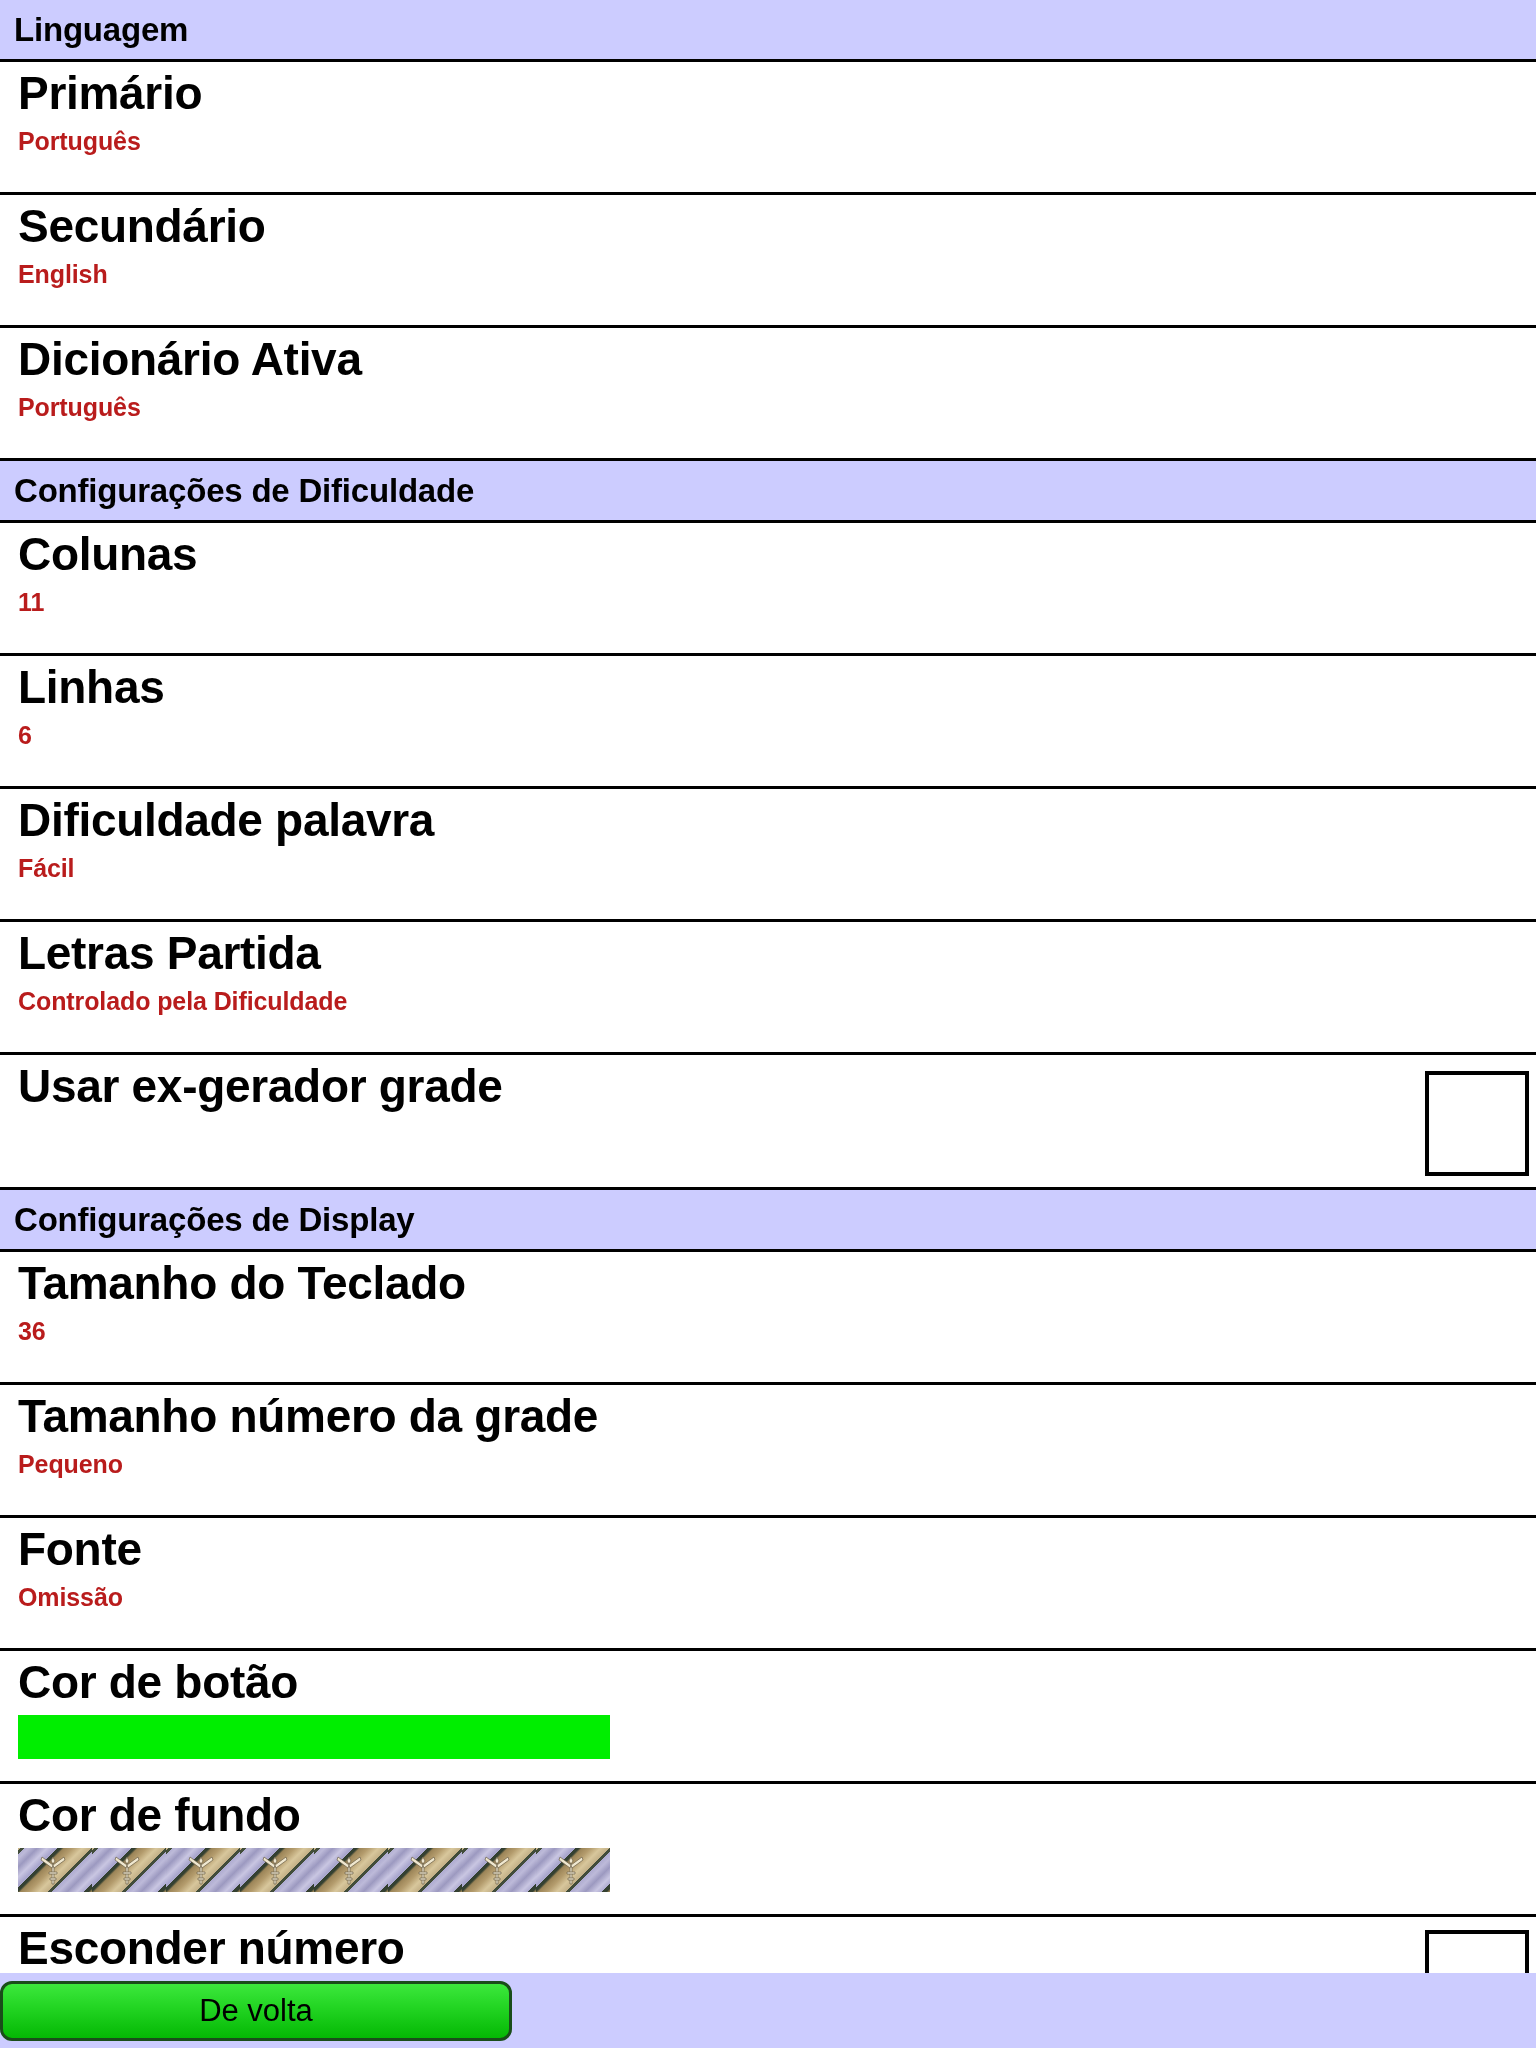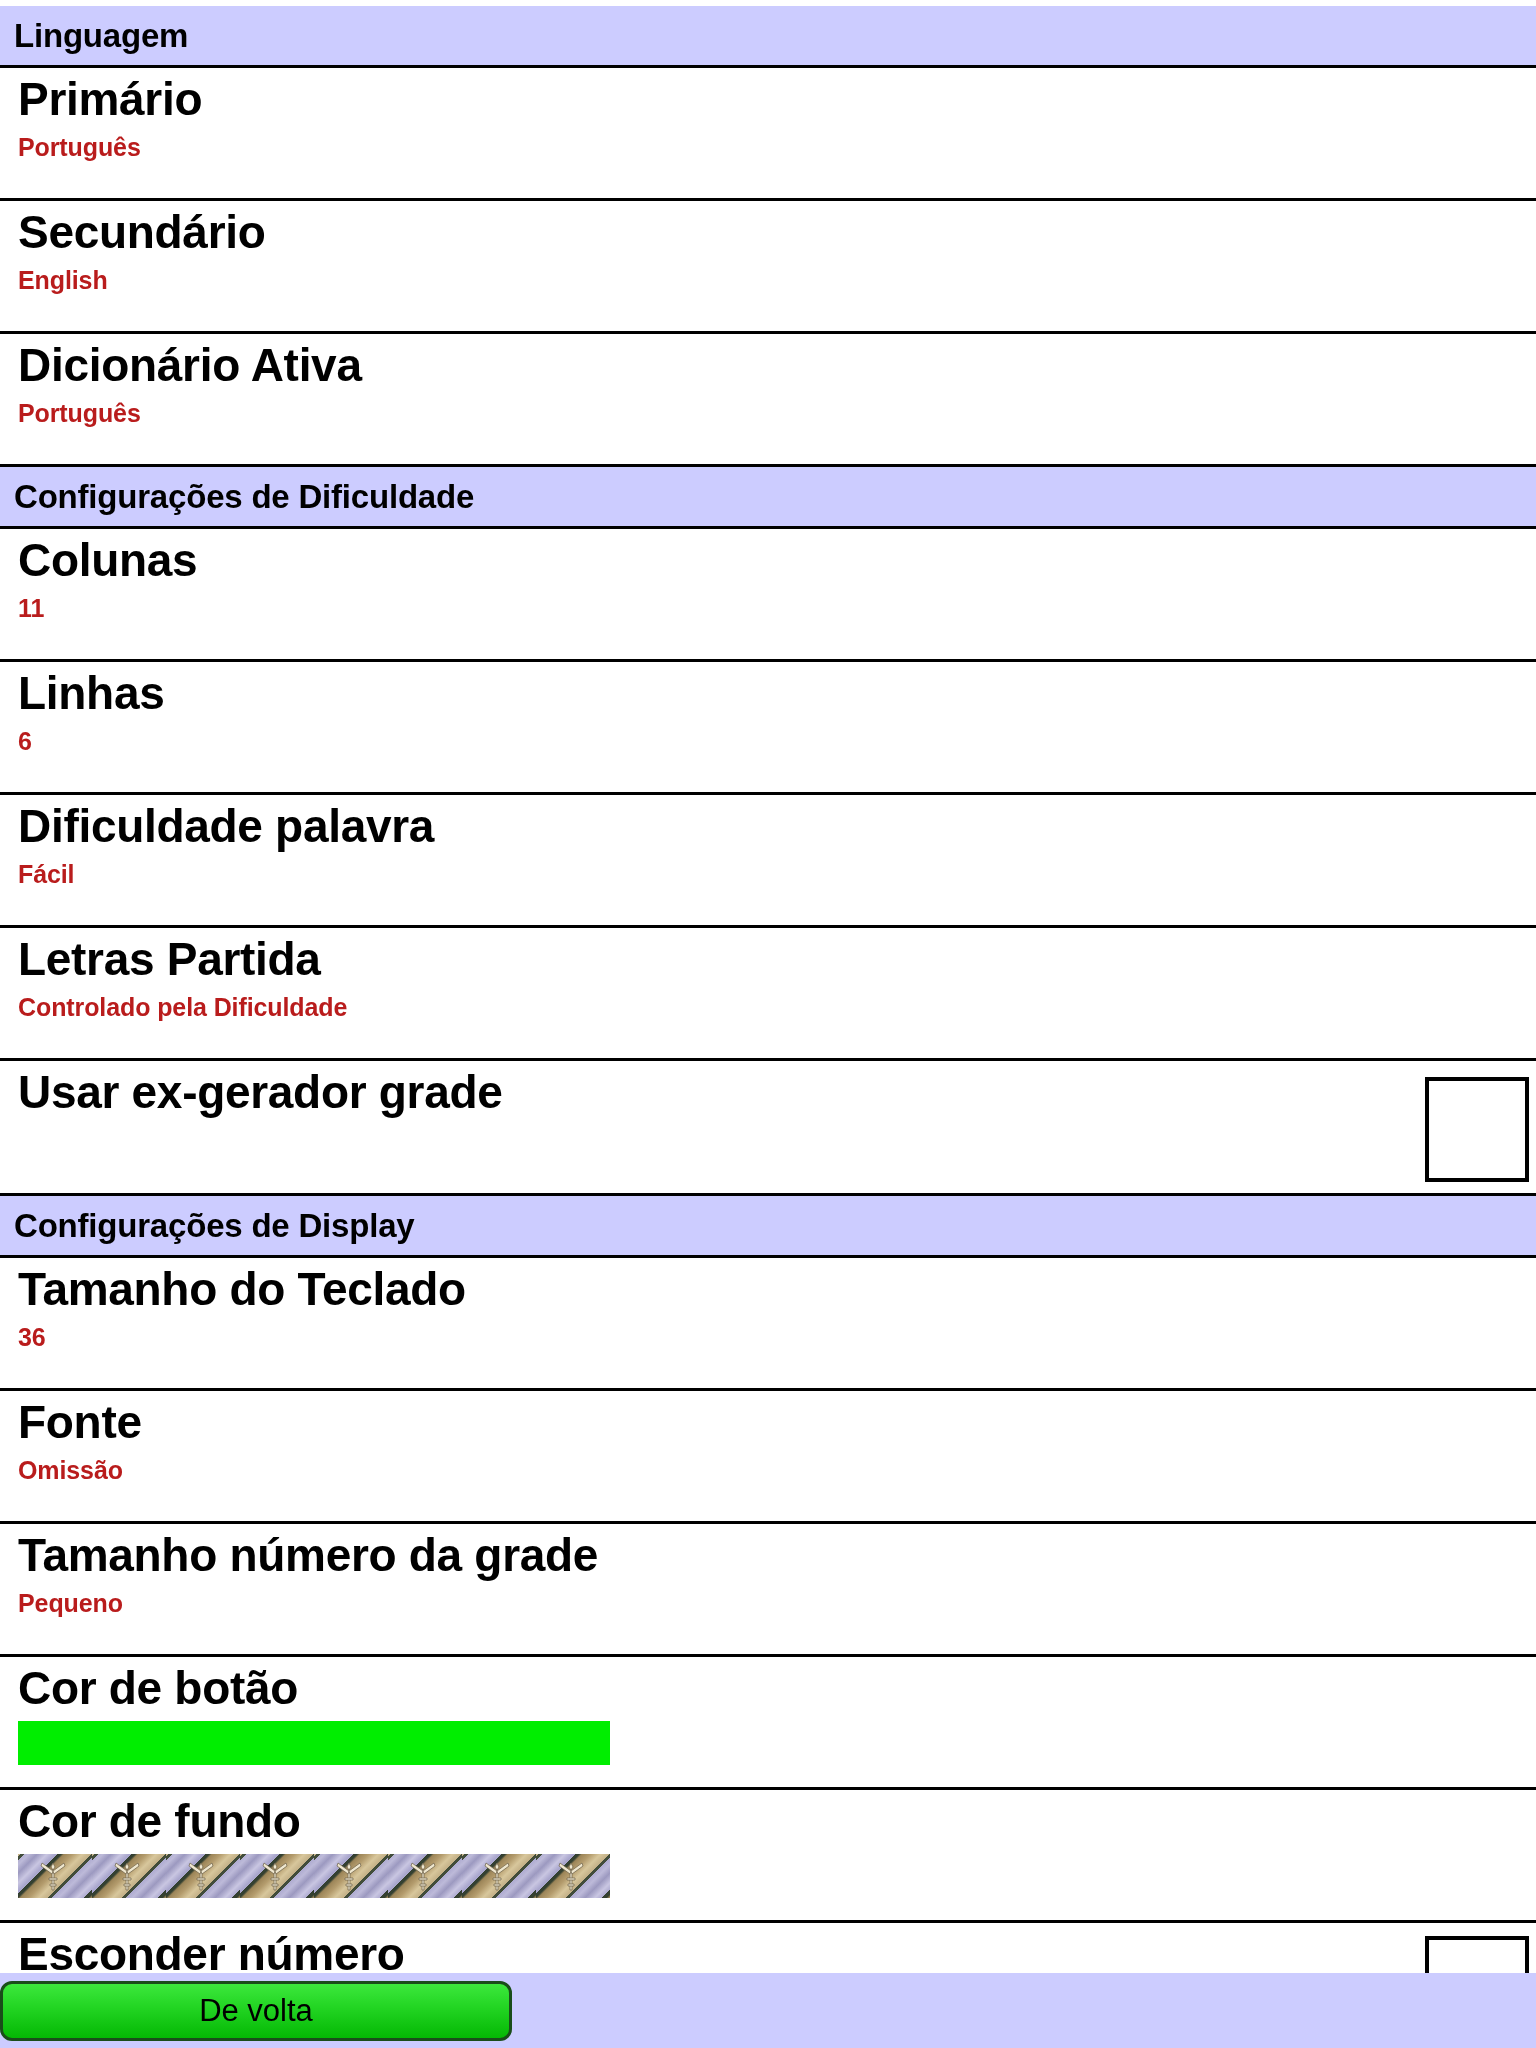--- a/index.html
+++ b/index.html
@@ -22,21 +22,20 @@
   }
 
   
   #list {
     position: absolute;
     left: 0; top: 0;
     width: 1536px;
     height: 1973px;
     overflow: hidden;
     background: #ffffff;
-    margin-top: 6px;
   }
 
   
   .section-header {
     background: #ccccff;
     height: 62px;
     display: flex;
     align-items: center;
     padding-left: 14px;
     border-bottom: 3px solid #000000;
@@ -242,27 +241,27 @@
     <div class="section-header">
       <span class="sh-label">Configurações de Display</span>
     </div>
 
     <div class="row">
       <div class="row-title">Tamanho do Teclado</div>
       <div class="row-value">36</div>
     </div>
 
     <div class="row">
+      <div class="row-title">Tamanho número da grade</div>
+      <div class="row-value">Pequeno</div>
+    </div>
+
+    <div class="row">
       <div class="row-title">Fonte</div>
       <div class="row-value">Omissão</div>
-    </div>
-
-    <div class="row">
-      <div class="row-title">Tamanho número da grade</div>
-      <div class="row-value">Pequeno</div>
     </div>
 
     <div class="row">
       <div class="row-title">Cor de botão</div>
       <div class="swatch-wrap">
         <div class="swatch swatch-solid"></div>
       </div>
     </div>
 
     <div class="row">

